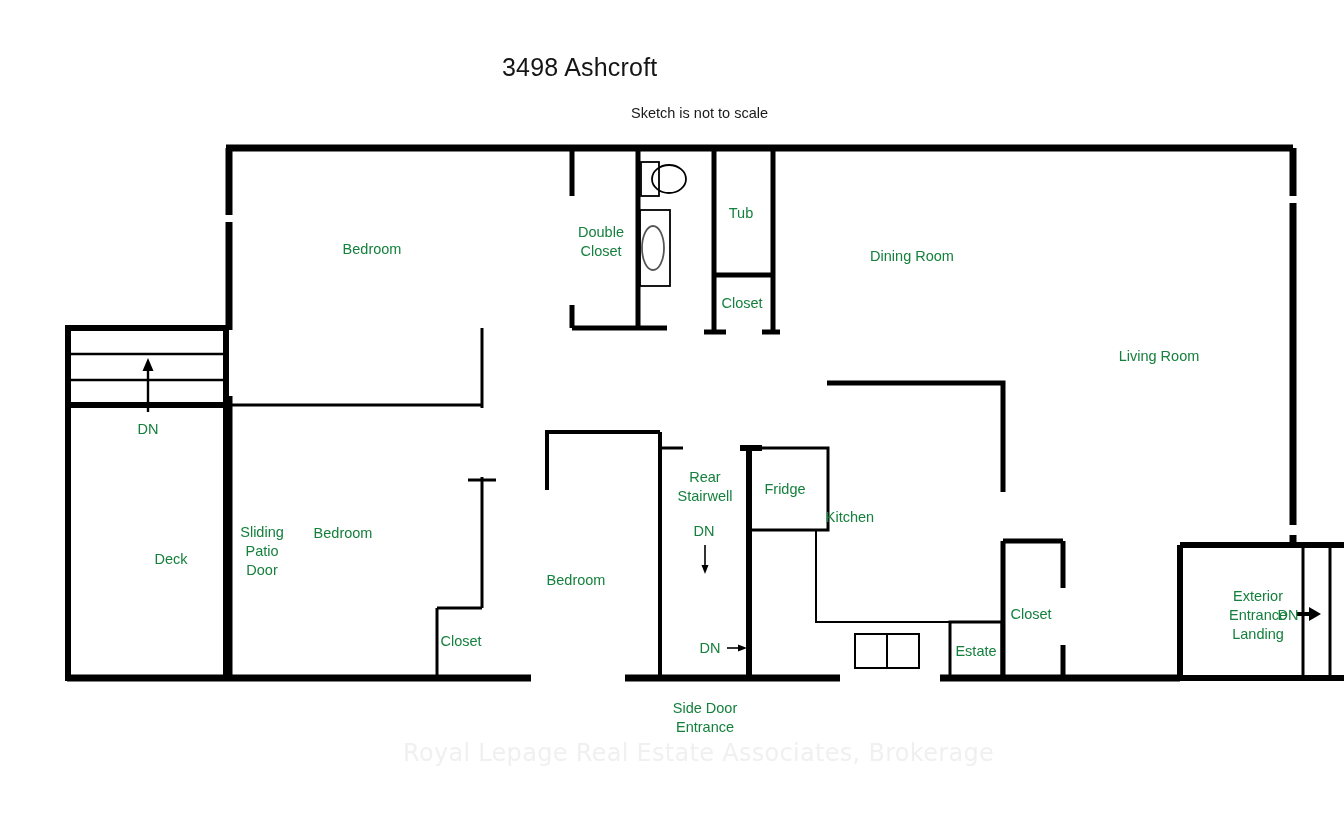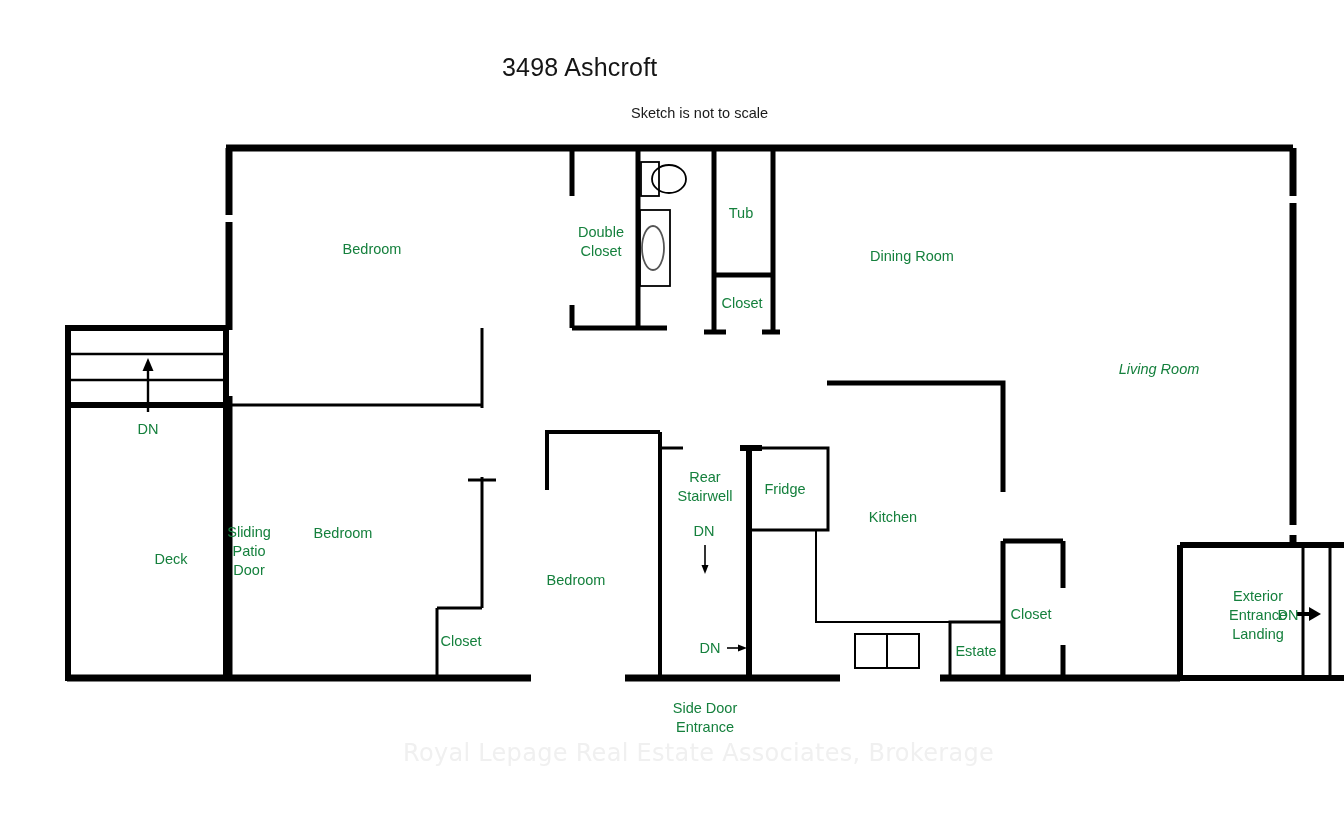--- a/index.html
+++ b/index.html
@@ -243,40 +243,40 @@
 
   <div class="lbl" style="left:601px; top:242px;">Double
 Closet</div>
 
   <div class="lbl" style="left:741px; top:213px;">Tub</div>
 
   <div class="lbl" style="left:742px; top:303px;">Closet</div>
 
   <div class="lbl" style="left:912px; top:256px;">Dining Room</div>
 
-  <div class="lbl" style="left:1159px; top:369px;font-style:italic;">Living Room</div>
+  <div class="lbl" style="left:1159px; top:356px;">Living Room</div>
 
   <div class="lbl" style="left:159px; top:559px;margin-left:12px;">Deck</div>
 
-  <div class="lbl" style="left:249px; top:551px;">Sliding
+  <div class="lbl" style="left:262px; top:551px;">Sliding
 Patio
 Door</div>
 
   <div class="lbl" style="left:343px; top:533px;">Bedroom</div>
 
   <div class="lbl" style="left:461px; top:641px;">Closet</div>
 
   <div class="lbl" style="left:576px; top:580px;">Bedroom</div>
 
   <div class="lbl" style="left:705px; top:487px;">Rear
 Stairwell</div>
 
   <div class="lbl" style="left:785px; top:489px;">Fridge</div>
 
-  <div class="lbl" style="left:893px; top:517px;">Kitchen</div>
+  <div class="lbl" style="left:850px; top:517px;">Kitchen</div>
 
   <div class="lbl" style="left:976px; top:651px;">Estate</div>
 
   <div class="lbl" style="left:1031px; top:614px;">Closet</div>
 
   <div class="lbl" style="left:1226px; top:615px;margin-left:32px;">Exterior
 Entrance
 Landing</div>
 
   <div class="lbl" style="left:705px; top:718px;">Side Door

